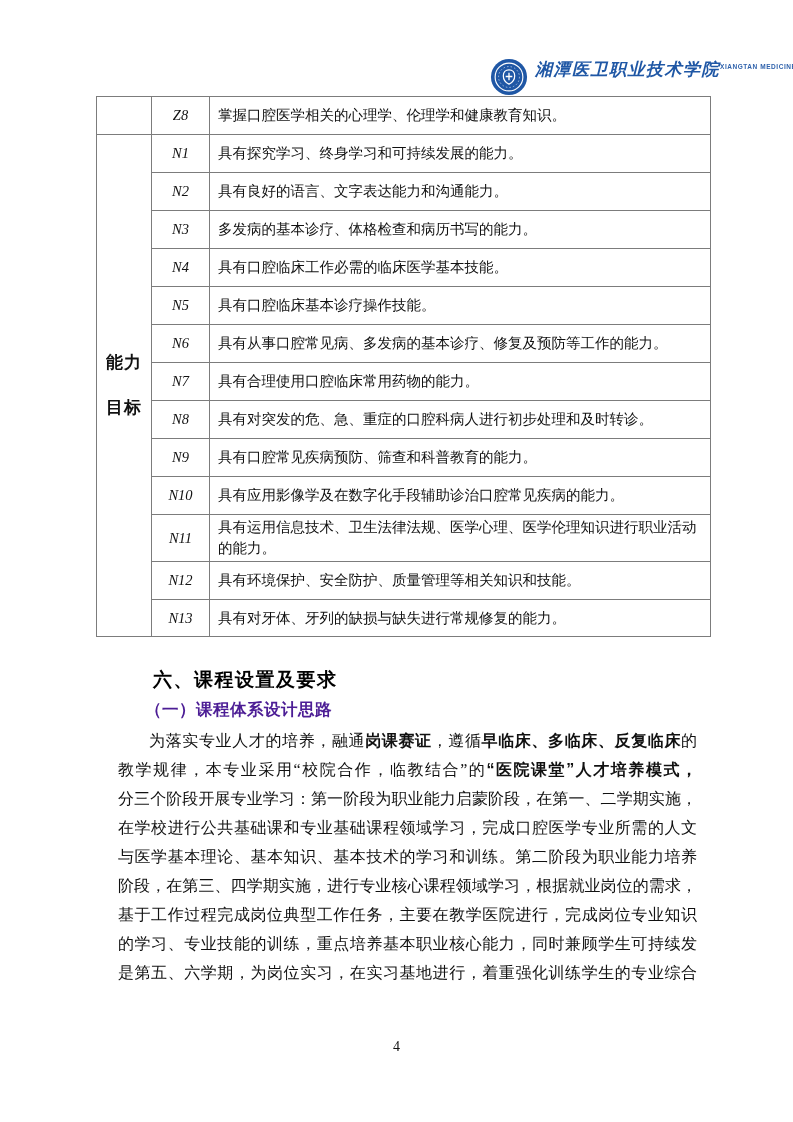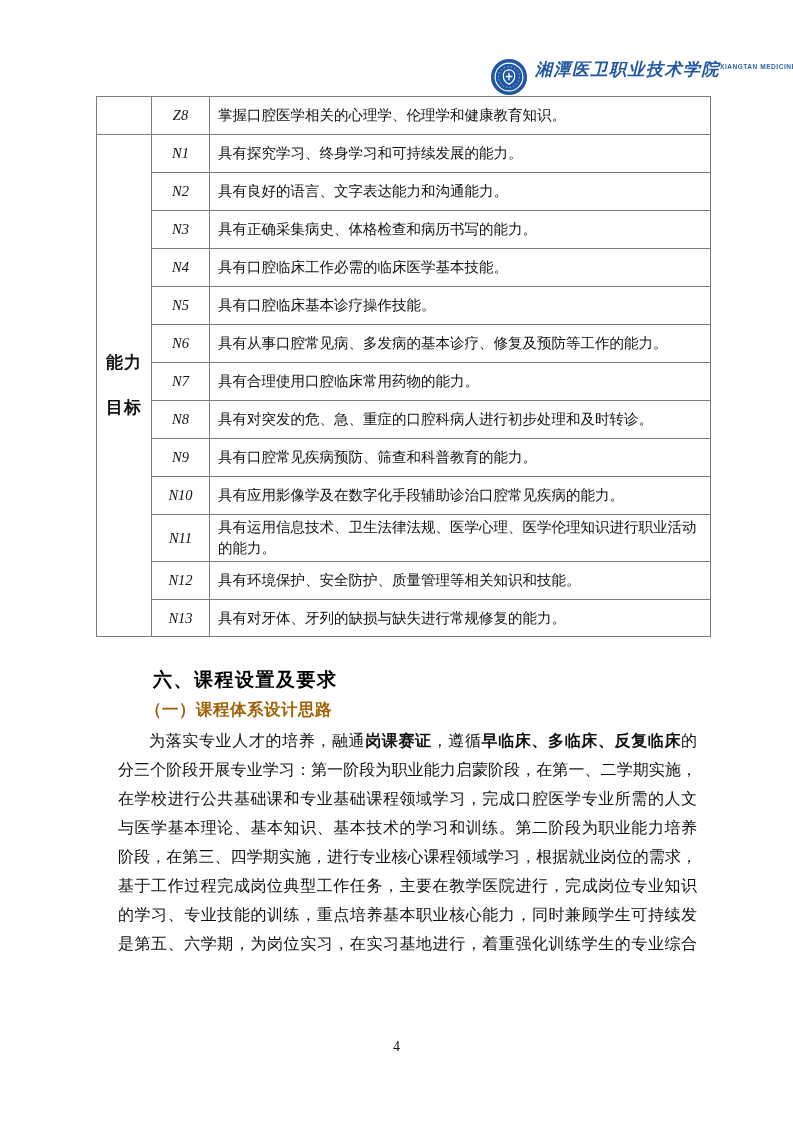--- a/index.html
+++ b/index.html
@@ -94,21 +94,21 @@
     margin-top: 8px;
   }
   .sub-heading {
     position: absolute;
     top: 699px;
     left: 145px;
     font-family: "Liberation Sans", sans-serif;
     font-weight: bold;
     font-size: 16.5px;
     letter-spacing: 0.5px;
-    color: #a16207;
+    color: #4c1d95;
     white-space: nowrap;
   }
 
   
   .para {
     position: absolute;
     top: 726px;
     left: 118px;
     width: 579px;
   }
@@ -176,21 +176,21 @@
           </td>
           <td class="code-cell">N1</td>
           <td class="desc-cell">具有探究学习、终身学习和可持续发展的能力。</td>
         </tr>
         <tr style="height: 38px;">
           <td class="code-cell">N2</td>
           <td class="desc-cell">具有良好的语言、文字表达能力和沟通能力。</td>
         </tr>
         <tr style="height: 38px;">
           <td class="code-cell">N3</td>
-          <td class="desc-cell">具有正确采集病史、体格检查和病历书写的能力。</td>
+          <td class="desc-cell">多发病的基本诊疗、体格检查和病历书写的能力。</td>
         </tr>
         <tr style="height: 38px;">
           <td class="code-cell">N4</td>
           <td class="desc-cell">具有口腔临床工作必需的临床医学基本技能。</td>
         </tr>
         <tr style="height: 38px;">
           <td class="code-cell">N5</td>
           <td class="desc-cell">具有口腔临床基本诊疗操作技能。</td>
         </tr>
         <tr style="height: 38px;">
@@ -226,20 +226,21 @@
           <td class="desc-cell">具有对牙体、牙列的缺损与缺失进行常规修复的能力。</td>
         </tr>
       </tbody>
   </table>
 
   <div class="sec-heading">六、课程设置及要求</div>
   <div class="sub-heading">（一）课程体系设计思路</div>
 
   <div class="para">
       <div class="para-line first"><span>为落实专业人才的培养，融通</span><span class="b">岗课赛证</span><span>，遵循</span><span class="b">早临床、多临床、反复临床</span><span>的</span></div>
+      <div class="para-line"><span>教学规律，本专业采用“校院合作，临教结合”的</span><span class="b">“医院课堂”人才培养模式，</span></div>
       <div class="para-line"><span>分三个阶段开展专业学习：第一阶段为职业能力启蒙阶段，在第一、二学期实施，</span></div>
       <div class="para-line"><span>在学校进行公共基础课和专业基础课程领域学习，完成口腔医学专业所需的人文</span></div>
       <div class="para-line"><span>与医学基本理论、基本知识、基本技术的学习和训练。第二阶段为职业能力培养</span></div>
       <div class="para-line"><span>阶段，在第三、四学期实施，进行专业核心课程领域学习，根据就业岗位的需求，</span></div>
       <div class="para-line"><span>基于工作过程完成岗位典型工作任务，主要在教学医院进行，完成岗位专业知识</span></div>
       <div class="para-line"><span>的学习、专业技能的训练，重点培养基本职业核心能力，同时兼顾学生可持续发</span></div>
       <div class="para-line"><span>是第五、六学期，为岗位实习，在实习基地进行，着重强化训练学生的专业综合</span></div>
     </div>
 
   <div class="page-number">4</div>

